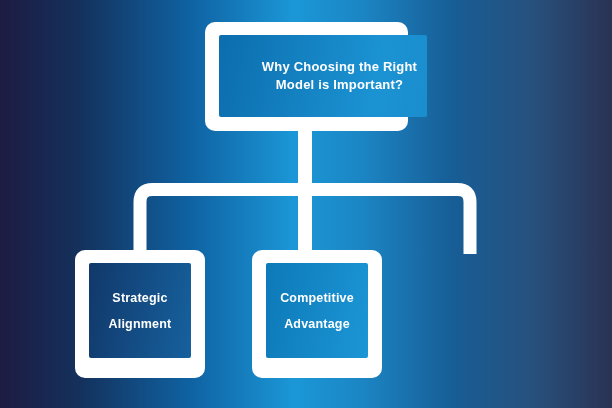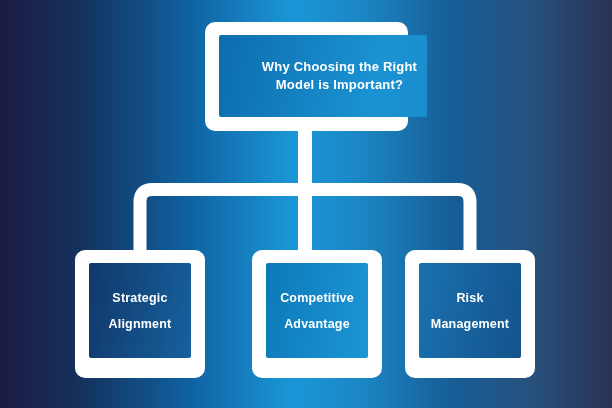--- a/index.html
+++ b/index.html
@@ -104,18 +104,14 @@
   <div class="node child-node child-1">
     <div class="node-inner">Strategic
 Alignment</div>
   </div>
 
   <div class="node child-node child-2">
     <div class="node-inner">Competitive
 Advantage</div>
   </div>
 
-  <div class="node child-node child-3">
-    <div class="node-inner">Risk
-Management</div>
-  </div>
 
 </div>
 
 </body></html>

